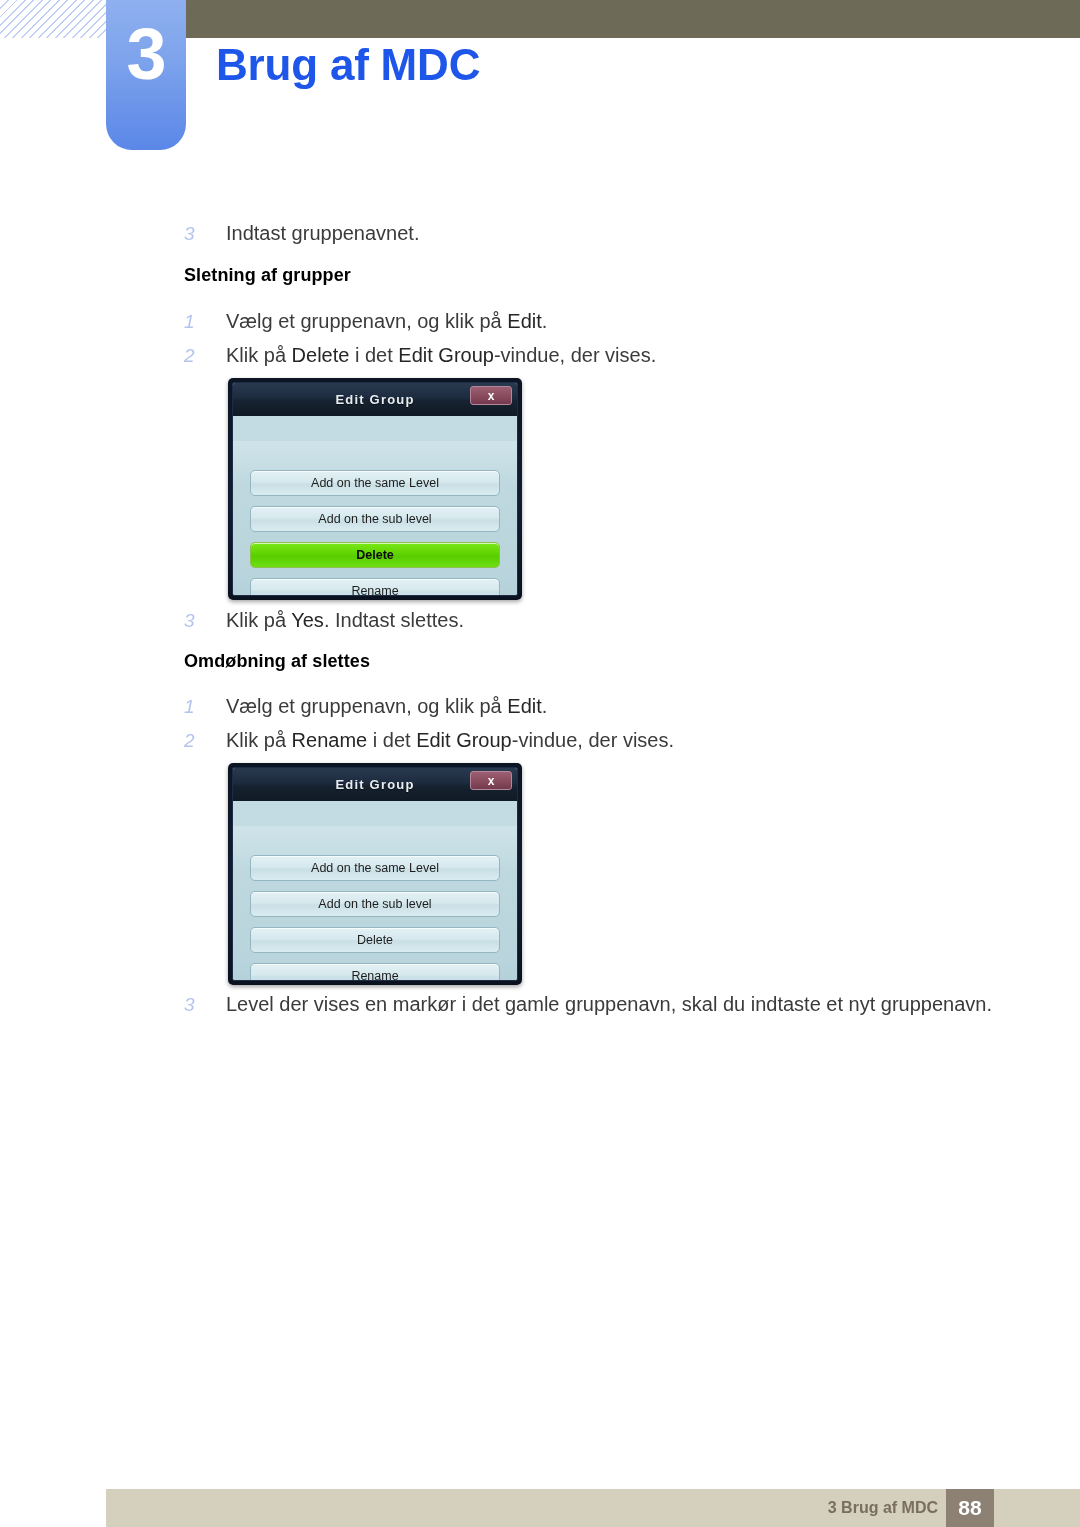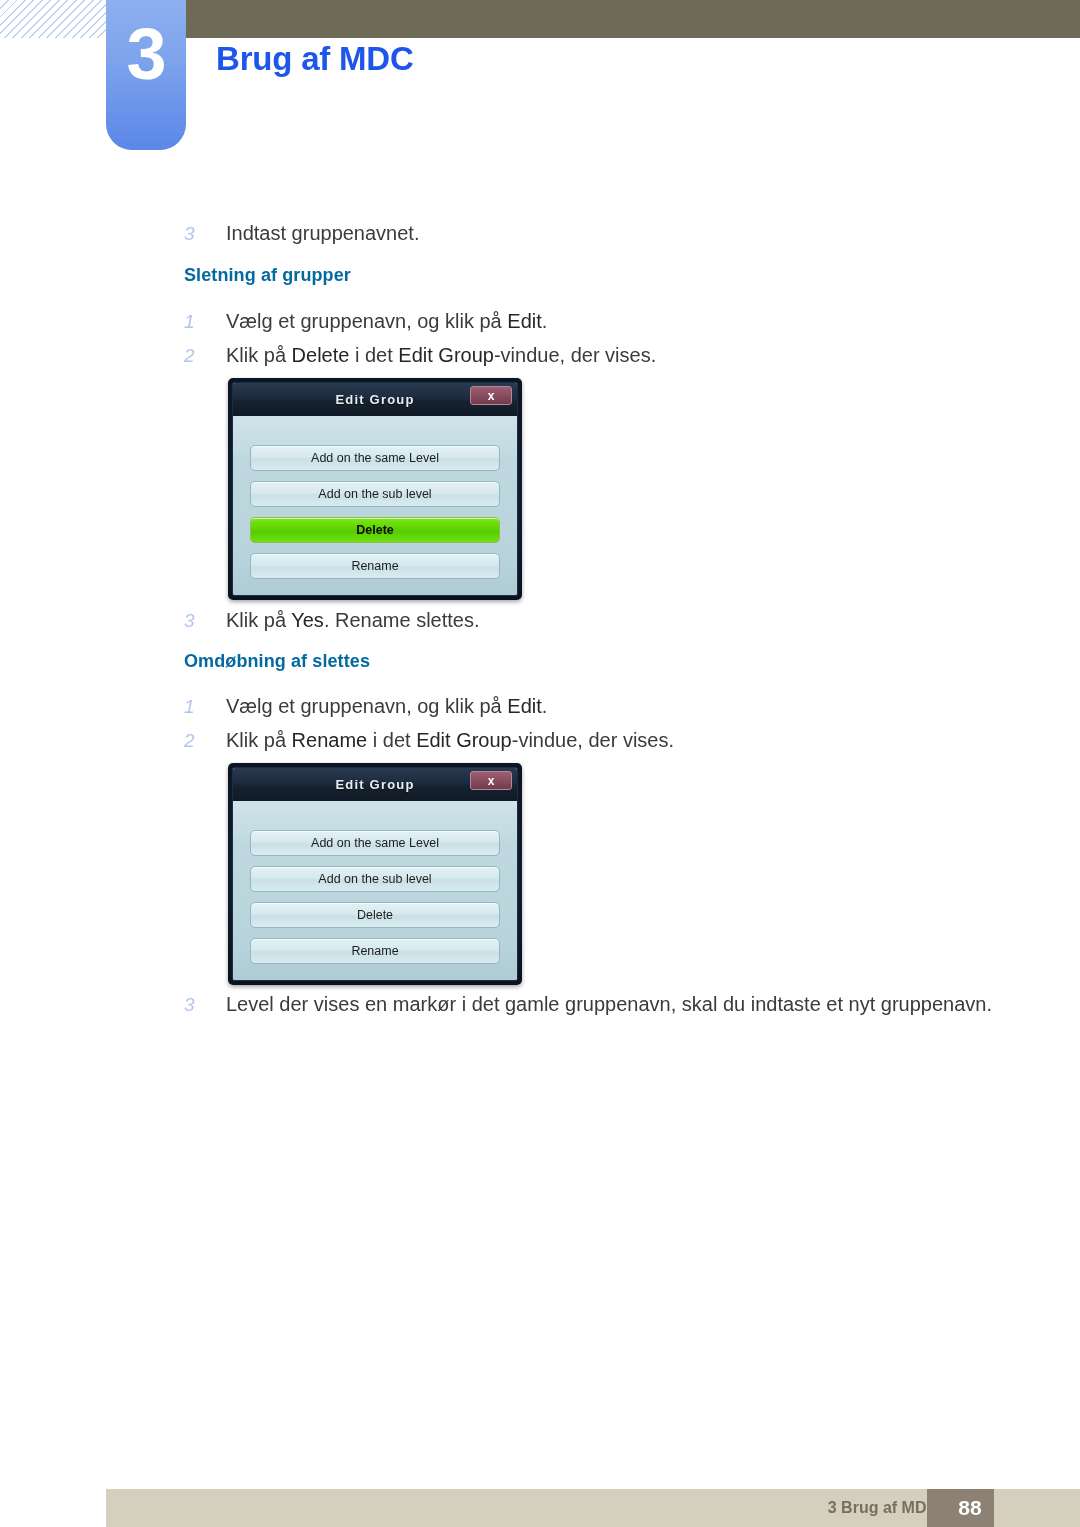--- a/index.html
+++ b/index.html
@@ -59,21 +59,21 @@
     text-align: center;
     font-size: 72px;
     font-weight: 700;
     line-height: 1;
     color: #ffffff;
     letter-spacing: -1px;
   }
   .chapter-title {
     position: absolute;
     left: 216px; top: 40px;
-    font-size: 33px;
+    font-size: 44px;
     font-weight: 700;
     color: #1d56e8;
     letter-spacing: -0.2px;
   }
 
   
   .content {
     position: absolute;
     left: 0; top: 0;
     width: 1080px;
@@ -98,21 +98,21 @@
     line-height: 1.35;
     white-space: nowrap;
   }
   .step-text b { font-weight: 400; color: #262626; }
 
   .section-heading {
     position: absolute;
     left: 184px;
     font-size: 18px;
     font-weight: 700;
-    color: #0369a1;
+    color: #000000;
     letter-spacing: 0.1px;
   }
 
   
   .dialog {
     position: absolute;
     width: 294px;
     height: 222px;
     background: linear-gradient(to bottom, #0c1524 0%, #101c30 55%, #0a1220 100%);
     border-radius: 5px;
@@ -160,20 +160,21 @@
     color: #ffffff;
     font-size: 12px;
     font-weight: 700;
     box-sizing: border-box;
   }
   .dialog-body {
     height: calc(100% - 33px);
     background: linear-gradient(to bottom, #cfe4ea 0%, #bfd8df 25%, #b9d4dc 75%, #aeccd5 100%);
     padding: 29px 17px 10px 17px;
     box-sizing: border-box;
+    margin-top: 25px;
   }
   .dlg-btn {
     height: 26px;
     margin-bottom: 10px;
     border-radius: 5px;
     border: 1px solid #93b6c0;
     background: linear-gradient(to bottom, #e3f1f4 0%, #d6e9ee 45%, #cadfe6 55%, #d9ecf0 100%);
     display: flex;
     align-items: center;
     justify-content: center;
@@ -211,21 +212,20 @@
   .footer-pagebox {
     position: absolute;
     right: 86px;
     top: 0;
     width: 48px;
     height: 38px;
     background: #8d8174;
     display: flex;
     align-items: center;
     justify-content: center;
-    padding-left: 19px;
   }
   .footer-pagenum {
     font-size: 21px;
     font-weight: 700;
     color: #ffffff;
   }
 </style>
 </head>
 <body>
 
@@ -267,21 +267,21 @@
         <div class="dlg-btn">Add on the same Level</div>
         <div class="dlg-btn">Add on the sub level</div>
         <div class="dlg-btn highlighted">Delete</div>
         <div class="dlg-btn last">Rename</div>
       </div>
     </div>
   </div>
 
   <div class="step-row" style="left:184px; top:607px;">
     <span class="step-num">3</span>
-    <span class="step-text"><span>Klik på </span><b>Yes</b><span>. Rename slettes.</span></span>
+    <span class="step-text"><span>Klik på </span><b>Yes</b><span>. Indtast slettes.</span></span>
   </div>
 
   <div class="section-heading" style="top:651px;">Omdøbning af slettes</div>
 
   <div class="step-row" style="left:184px; top:693px;">
     <span class="step-num">1</span>
     <span class="step-text"><span>Vælg et gruppenavn, og klik på </span><b>Edit</b><span>.</span></span>
   </div>
 
   <div class="step-row" style="left:184px; top:727px;">

